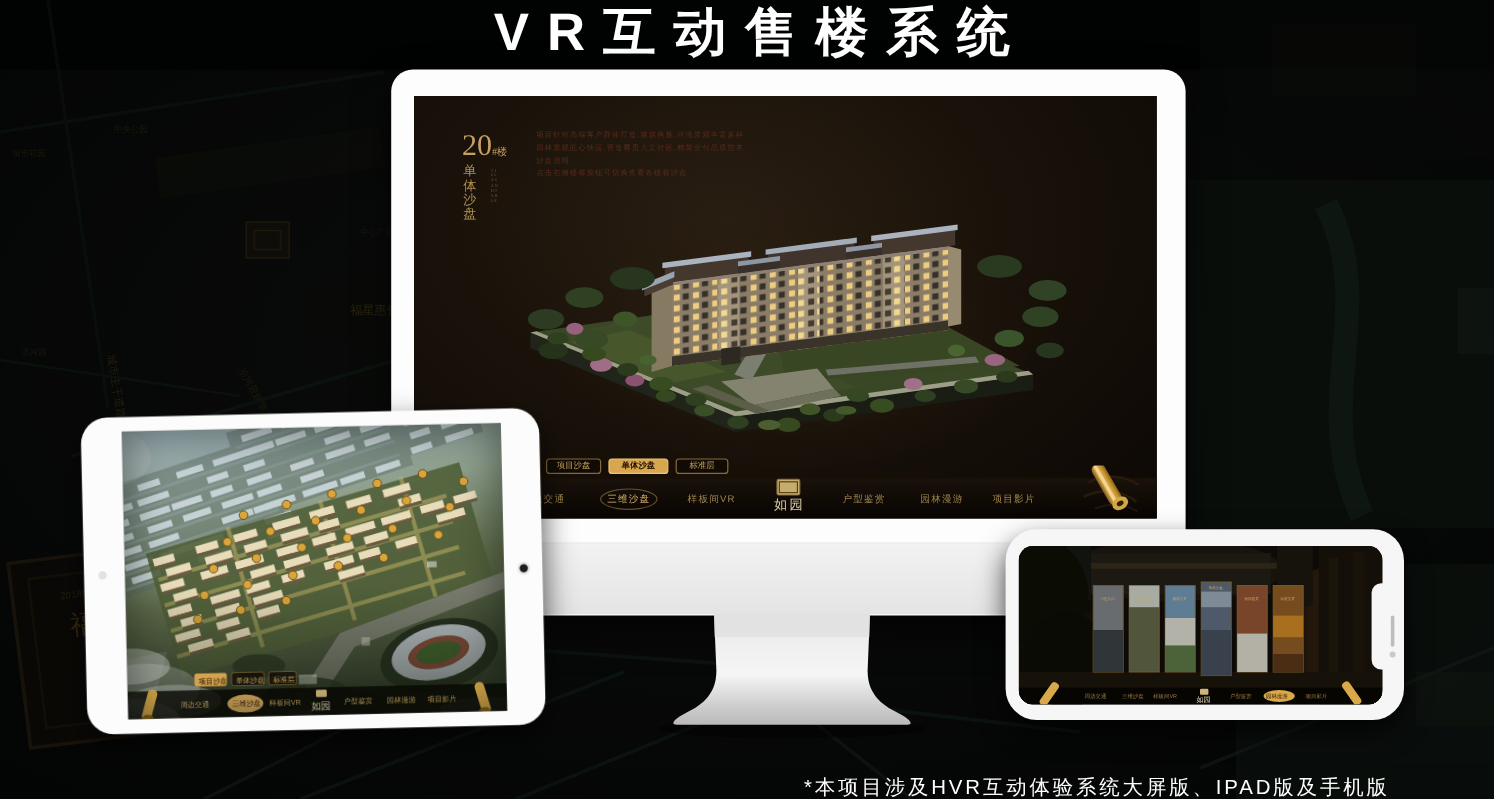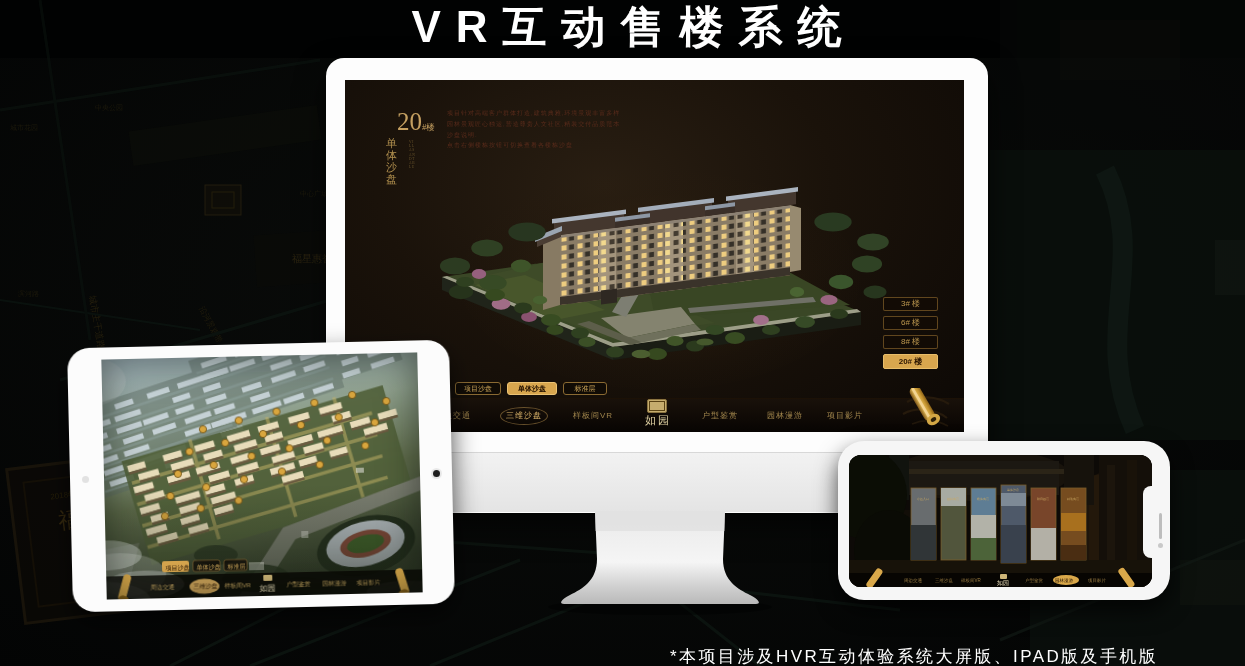--- a/index.html
+++ b/index.html
@@ -92,21 +92,21 @@
       <ellipse cx="150" cy="96" rx="112" ry="8" fill="#000" opacity="0.42"></ellipse>
       <path d="M 85 0 L 215 0 L 213 48 C 213 70 228 78 240 84 C 248 88 252 93 246 93 L 54 93 C 48 93 52 88 60 84 C 72 78 87 70 87 48 Z" fill="url(#standg)"></path>
       <path d="M 85 0 L 215 0 L 214.5 20 L 85.5 20 Z" fill="#dedede" opacity="0.7"></path>
     </svg>
 
     <div class="abs" style="left:345px;top:80px;width:619px;height:352px;background:#0d0906;overflow:hidden;">
 
       <div class="abs" style="left:0;top:0;width:619px;height:352px;
            background:radial-gradient(ellipse at 42% 30%, #291e12 0%, #1a120a 45%, #0c0805 100%);"></div>
 
-      <div class="abs" style="left:52px;top:28px;color:#c5a061;font-family:'Liberation Serif',serif;font-size:25px;">20<span style="font-size:8.5px;">#楼</span></div>
+      <div class="abs" style="left:40px;top:28px;color:#c5a061;font-family:'Liberation Serif',serif;font-size:25px;">20<span style="font-size:8.5px;">#楼</span></div>
       <div class="abs" style="left:64px;top:60px;width:6px;color:#6a552c;font-size:3.5px;line-height:4.2px;font-family:'Liberation Serif',serif;">V I L L A S A N D T A B L E</div>
 
       <div class="abs" style="left:41px;top:57px;width:13px;color:#b3914f;font-size:11px;line-height:12px;font-family:'Liberation Serif',serif;">单体沙盘</div>
 
       <div class="abs" style="left:102px;top:28px;width:220px;color:#5a2b1b;font-size:6px;line-height:10.8px;letter-spacing:1px;white-space:nowrap;">
         项目针对高端客户群体打造,建筑典雅,环境景观丰富多样<br>
         园林景观匠心独运,营造尊贵人文社区,精装交付品质范本<br>
         沙盘说明.<br>
         点击右侧楼栋按钮可切换查看各楼栋沙盘
       </div>
@@ -213,26 +213,20 @@
         <ellipse cx="60" cy="142" rx="9" ry="5" fill="#2f4020"></ellipse>
         <ellipse cx="90" cy="155" rx="10" ry="6" fill="#36491f"></ellipse>
         <ellipse cx="118" cy="168" rx="9" ry="5.5" fill="#2b3a1d"></ellipse>
         <ellipse cx="146" cy="180" rx="10" ry="6" fill="#384c22"></ellipse>
         <ellipse cx="175" cy="193" rx="9" ry="5.5" fill="#2f4020"></ellipse>
 
         <ellipse cx="236" cy="214" rx="9.4" ry="4.3" fill="#4b5e30"></ellipse>
         <ellipse cx="300" cy="202" rx="8.6" ry="3.6" fill="#45582c"></ellipse>
       </svg>
 
-      <div class="abs" style="left:538px;top:217px;width:55px;">
-        <div style="height:12px;margin-bottom:5px;background:rgba(18,11,5,.82);border:1px solid rgba(150,112,48,.6);border-radius:2px;color:#bb964e;font-size:8px;text-align:center;line-height:12px;">3# 楼</div>
-        <div style="height:12px;margin-bottom:5px;background:rgba(18,11,5,.82);border:1px solid rgba(150,112,48,.6);border-radius:2px;color:#bb964e;font-size:8px;text-align:center;line-height:12px;">6# 楼</div>
-        <div style="height:12px;margin-bottom:5px;background:rgba(18,11,5,.82);border:1px solid rgba(150,112,48,.6);border-radius:2px;color:#bb964e;font-size:8px;text-align:center;line-height:12px;">8# 楼</div>
-        <div style="height:13px;background:#d8a64e;border:1px solid #e8bd6a;border-radius:2px;color:#2a1400;font-size:8px;font-weight:bold;text-align:center;line-height:13px;">20# 楼</div>
-      </div>
 
       <div class="abs" style="left:110px;top:302px;height:13px;display:flex;">
         <div style="width:44px;background:rgba(15,10,5,.85);border:1px solid #8a6a32;border-radius:3px;color:#c8a257;font-size:7px;text-align:center;line-height:12px;margin-right:6px;">项目沙盘</div>
         <div style="width:48px;background:#d8a64e;border:1px solid #ecc374;border-radius:3px;color:#241200;font-size:7px;font-weight:bold;text-align:center;line-height:12px;margin-right:6px;">单体沙盘</div>
         <div style="width:42px;background:rgba(15,10,5,.85);border:1px solid #8a6a32;border-radius:3px;color:#c8a257;font-size:7px;text-align:center;line-height:12px;">标准层</div>
       </div>
 
       <div class="abs" style="left:0;top:318px;width:619px;height:34px;background:linear-gradient(#19110a,#070402);border-top:1px solid #1c1106;"></div>
       <div class="abs" style="left:20px;top:327px;width:580px;color:#a0854c;font-size:8px;">
         <span class="abs" style="left:70px;top:3px;letter-spacing:1px;">周边交通</span>

